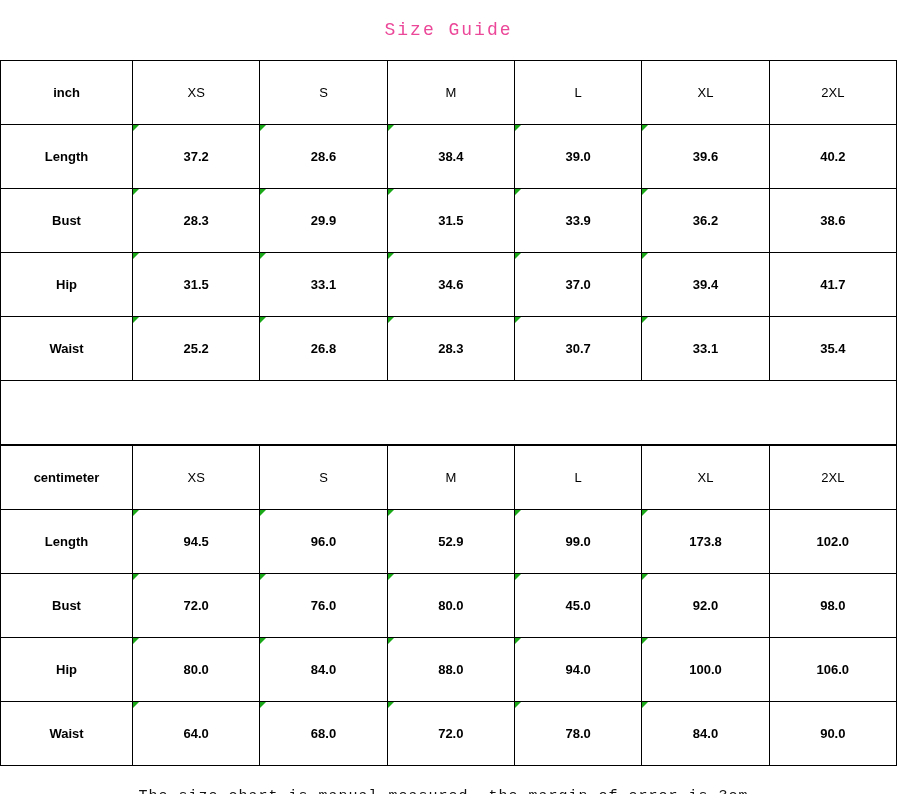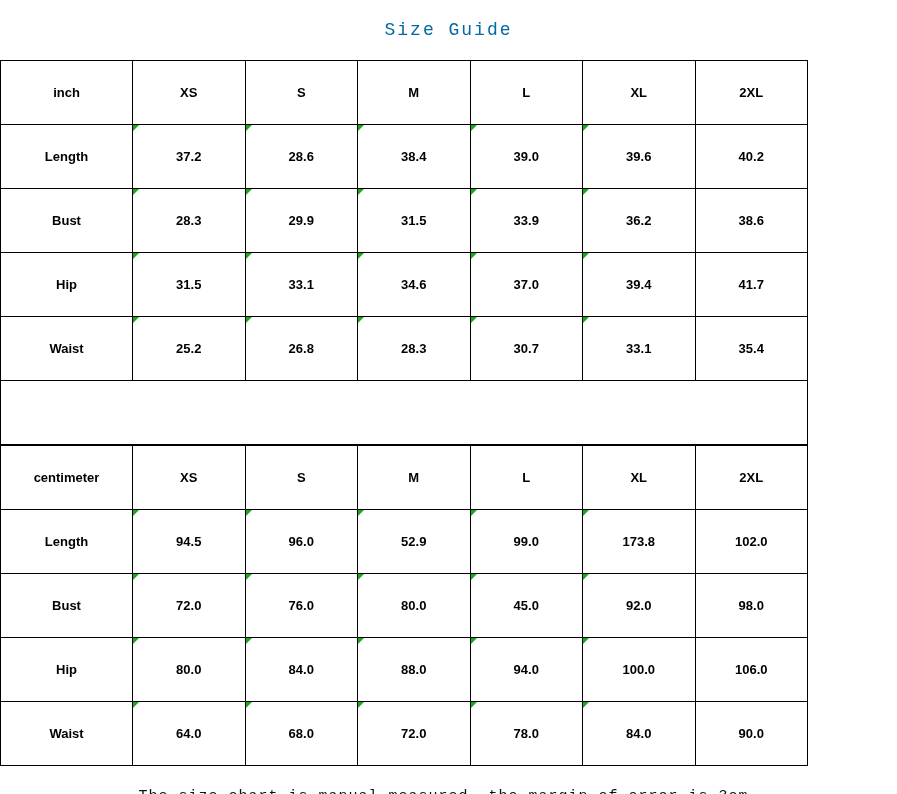--- a/index.html
+++ b/index.html
@@ -22,25 +22,25 @@
     display: flex;
     flex-direction: column;
   }
   .title {
     height: 60px;
     line-height: 60px;
     text-align: center;
     font-family: "Liberation Mono", monospace;
     font-size: 18px;
     letter-spacing: 2px;
-    color: #0369a1;
+    color: #ec4899;
   }
   table.size-table {
     border-collapse: collapse;
-    width: 808px;
+    width: 897px;
     table-layout: fixed;
   }
   table.size-table td {
     border: 1px solid #000000;
     height: 61px;
     text-align: center;
     vertical-align: middle;
     font-size: 13px;
     position: relative;
   }
@@ -48,21 +48,21 @@
     font-weight: bold;
     font-size: 13.5px;
     width: 129px;
   }
   td.row-label {
     font-weight: bold;
     font-size: 13.5px;
     width: 129px;
   }
   td.size-head {
-    font-weight: bold;
+    font-weight: normal;
     font-size: 12.5px;
     margin-top: 12px;
   }
   td.val {
     font-size: 13px;
     font-weight: bold;
   }
   
   td.marker::before {
     content: "";

